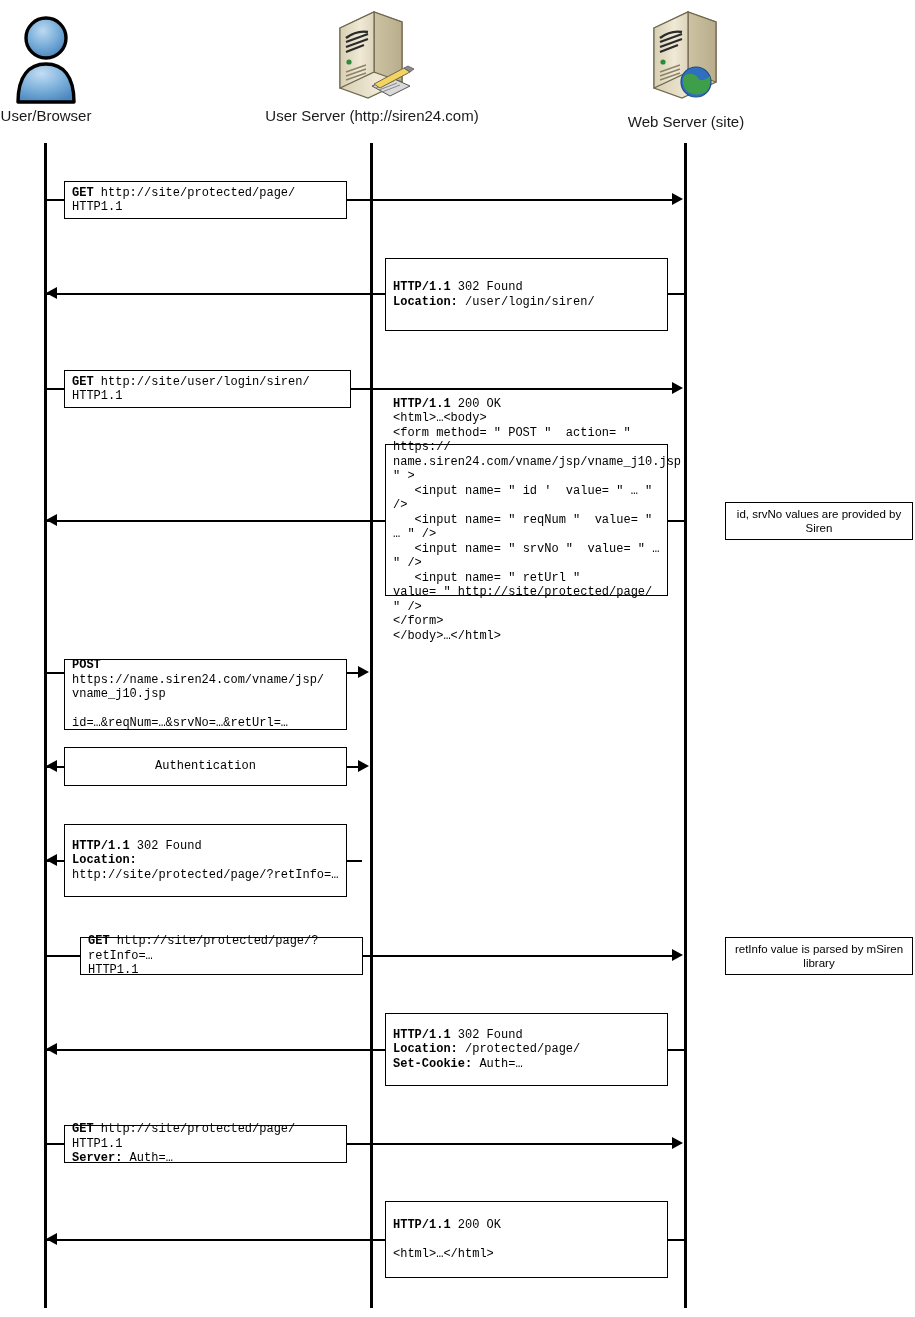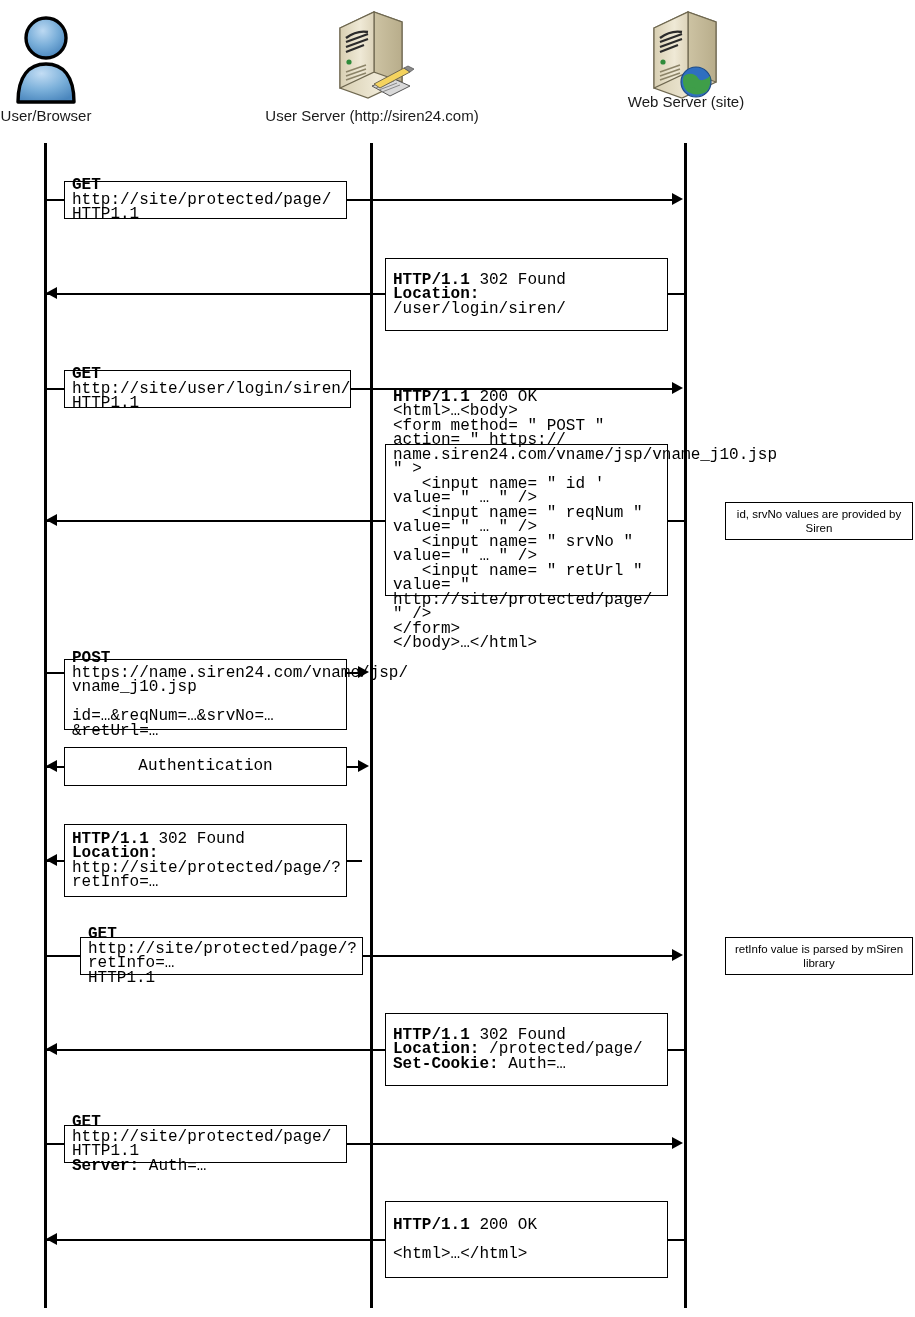--- a/index.html
+++ b/index.html
@@ -40,21 +40,21 @@
     border: 1.5px solid #000000;
     background: #ffffff;
     box-sizing: border-box;
     z-index: 5;
     display: flex;
     flex-direction: column;
     justify-content: center;
   }
   .msgbox .txt {
     font-family: "Liberation Mono", monospace;
-    font-size: 16px;
+    font-size: 12px;
     line-height: 14.5px;
     color: #000000;
     white-space: pre-wrap;
     padding: 0 7px;
   }
   .msgbox.center .txt {
     text-align: center;
   }
   .msgbox .txt b {
     font-weight: bold;
@@ -177,21 +177,21 @@
       <path d="M16,66 L36,59 M16,70 L36,63 M16,74 L36,67" stroke="#8c8468" stroke-width="1.6" fill="none"></path>
 
       <circle cx="52" cy="76" r="15" fill="#2f6fc0" stroke="#1d4b88" stroke-width="1.2"></circle>
       <path d="M40,70 C45,66 52,68 54,72 C56,76 62,74 66,70 C67,76 66,82 62,86 C56,90 46,89 42,84 C39,80 38,74 40,70 Z" fill="#3f9e49"></path>
       <path d="M44,82 C48,80 52,82 54,86 C50,88 46,86 44,82 Z" fill="#3f9e49"></path>
     </svg>
   </div>
 
   <div class="actor-label" style="left:0px; top:107px; width:92px;text-align:center;">User/Browser</div>
   <div class="actor-label" style="left:242px; top:107px; width:260px;">User Server (http://siren24.com)</div>
-  <div class="actor-label" style="left:586px; top:93px; width:200px;">Web Server (site)</div>
+  <div class="actor-label" style="left:586px; top:113px; width:200px;">Web Server (site)</div>
 
   <div class="lifeline" style="left:44px; top:143px; height:1165px;"></div>
   <div class="lifeline" style="left:370px; top:143px; height:1165px;"></div>
   <div class="lifeline" style="left:684px; top:143px; height:1165px;"></div>
 
   <div class="arrowline" style="left:46px; top:199px; width:630px;"></div>
   <div class="arrowhead right" style="left:672px; top:193px;"></div>
   <div class="msgbox" style="left:64px; top:181px; width:283px; height:38px;">
     <div class="txt"><b>GET</b> http://site/protected/page/ HTTP1.1</div>
   </div>

